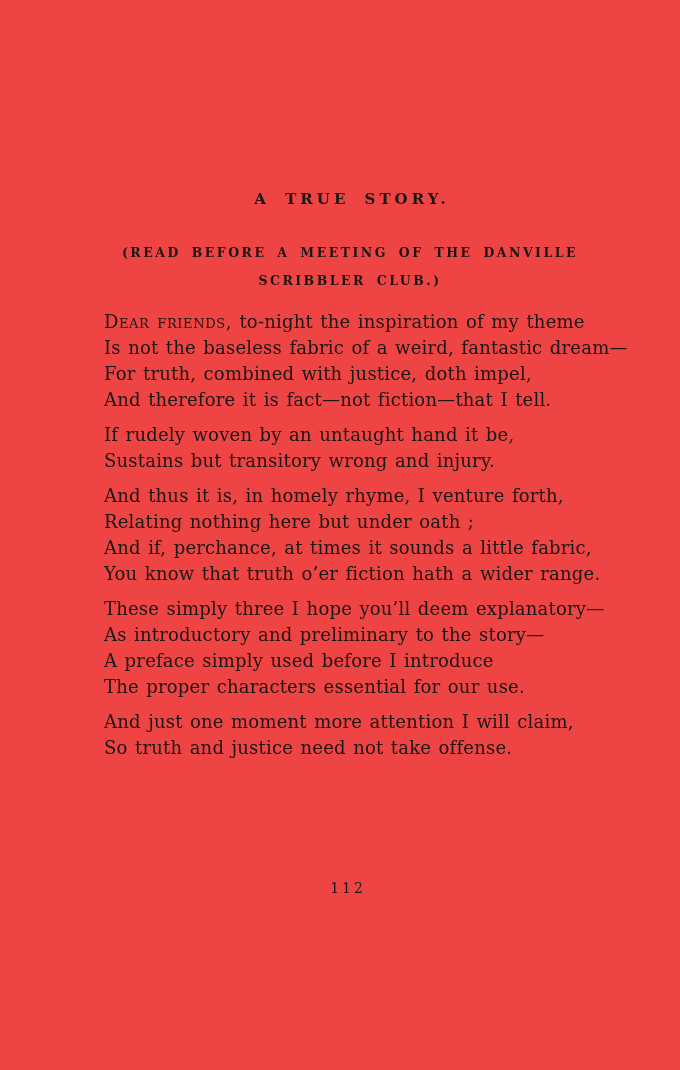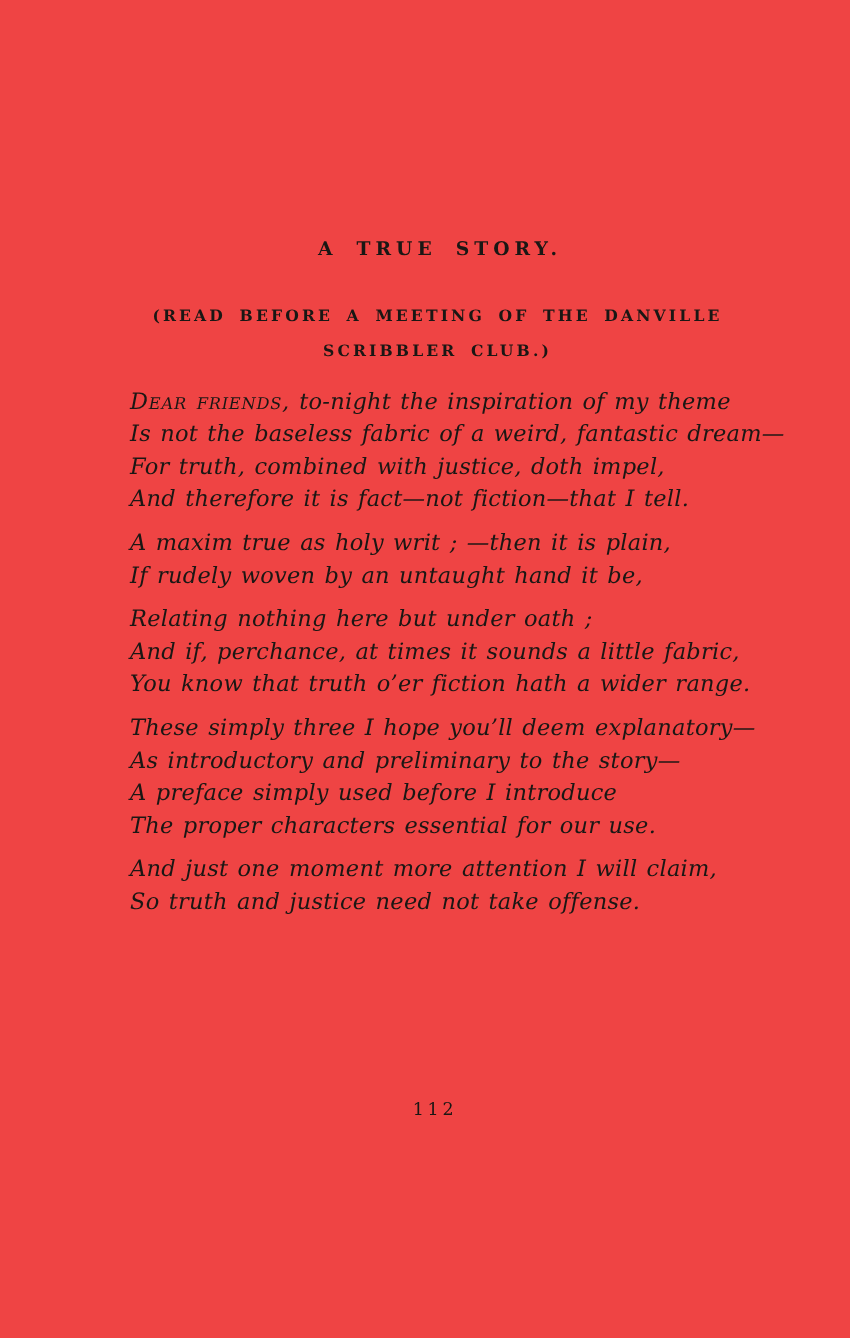--- a/index.html
+++ b/index.html
@@ -46,21 +46,21 @@
     position: absolute;
     top: 309px;
     left: 104px;
     width: 500px;
     font-size: 18px;
     line-height: 26px;
     word-spacing: 1.5px;
     letter-spacing: 0.2px;
   }
   .stanza { margin: 0 0 9px 0; }
-  .line { white-space: nowrap; font-style: italic; }
+  .line { white-space: nowrap; }
   .line.hang { text-indent: -17px; }
   .smallcaps {
     font-variant: small-caps;
     letter-spacing: 0.6px;
   }
   .pagenum {
     position: absolute;
     top: 880px;
     left: 8px;
     width: 680px;
@@ -81,24 +81,25 @@
   </div>
 
   <div class="poem" id="poem">
       <div class="stanza">
         <div class="line"><span class="smallcaps">Dear friends,</span> to-night the inspiration of my theme</div>
         <div class="line">Is not the baseless fabric of a weird, fantastic dream—</div>
         <div class="line">For truth, combined with justice, doth impel,</div>
         <div class="line">And therefore it is fact—not fiction—that I tell.</div>
       </div>
       <div class="stanza">
-        <div class="line">A maxim true as holy writ ; —then it is plain,</div>
         <div class="line">If rudely woven by an untaught hand it be,</div>
+        <div class="line">Sustains but transitory wrong and injury.</div>
       </div>
       <div class="stanza">
+        <div class="line">And thus it is, in homely rhyme, I venture forth,</div>
         <div class="line">Relating nothing here but under oath ;</div>
         <div class="line">And if, perchance, at times it sounds a little fabric,</div>
         <div class="line">You know that truth o’er fiction hath a wider range.</div>
       </div>
       <div class="stanza">
         <div class="line">These simply three I hope you’ll deem explanatory—</div>
         <div class="line">As introductory and preliminary to the story—</div>
         <div class="line">A preface simply used before I introduce</div>
         <div class="line">The proper characters essential for our use.</div>
       </div>

